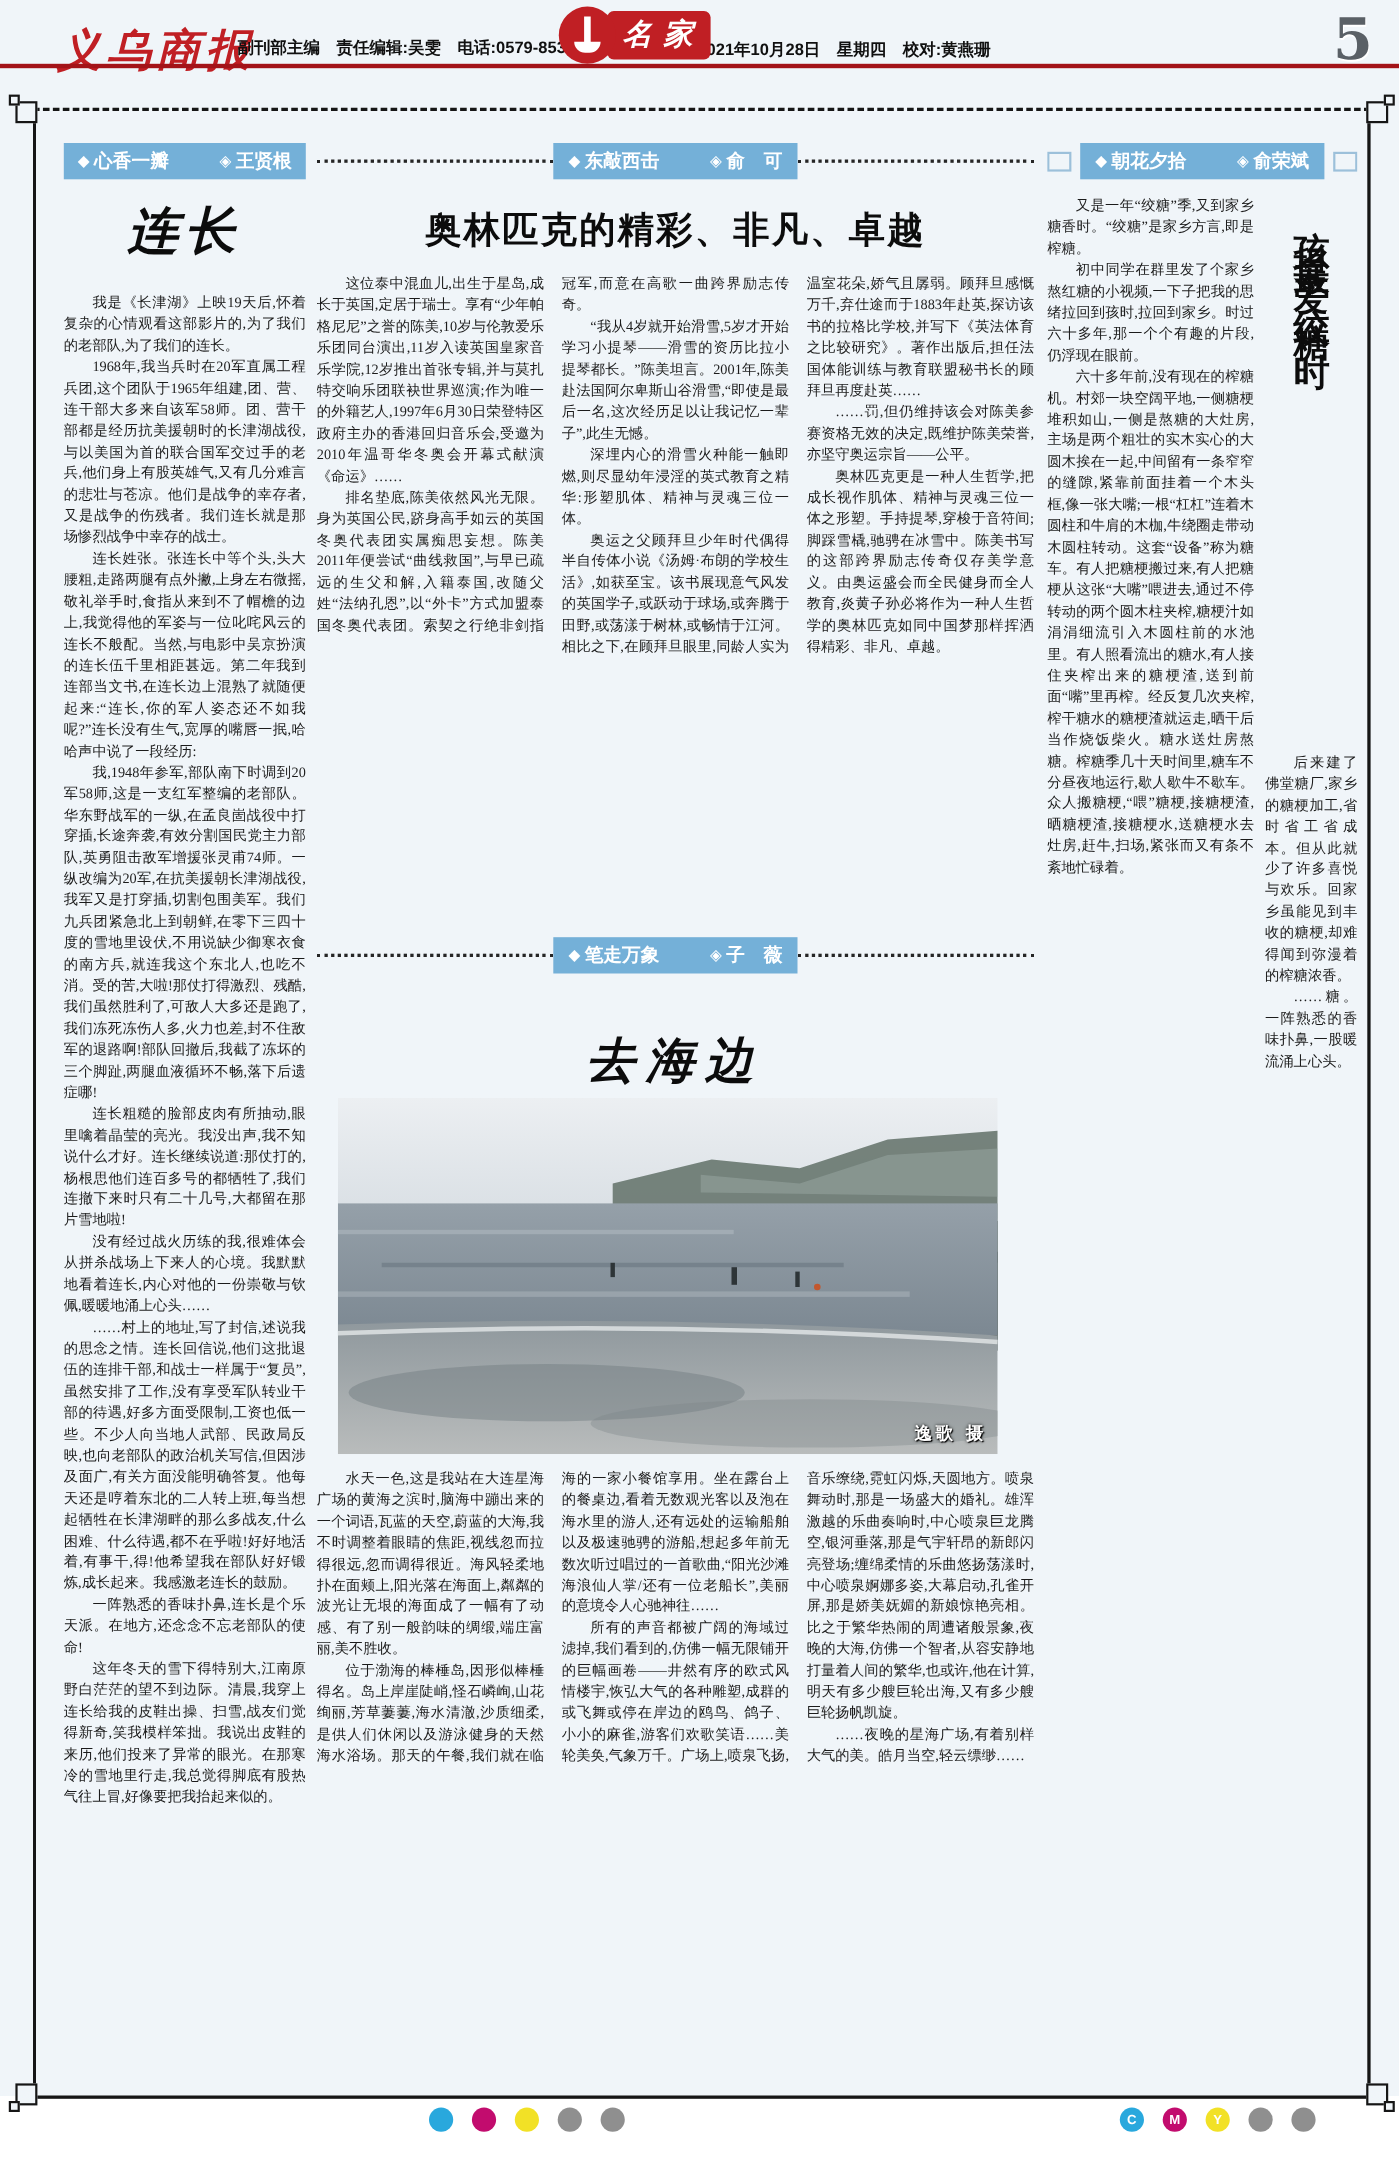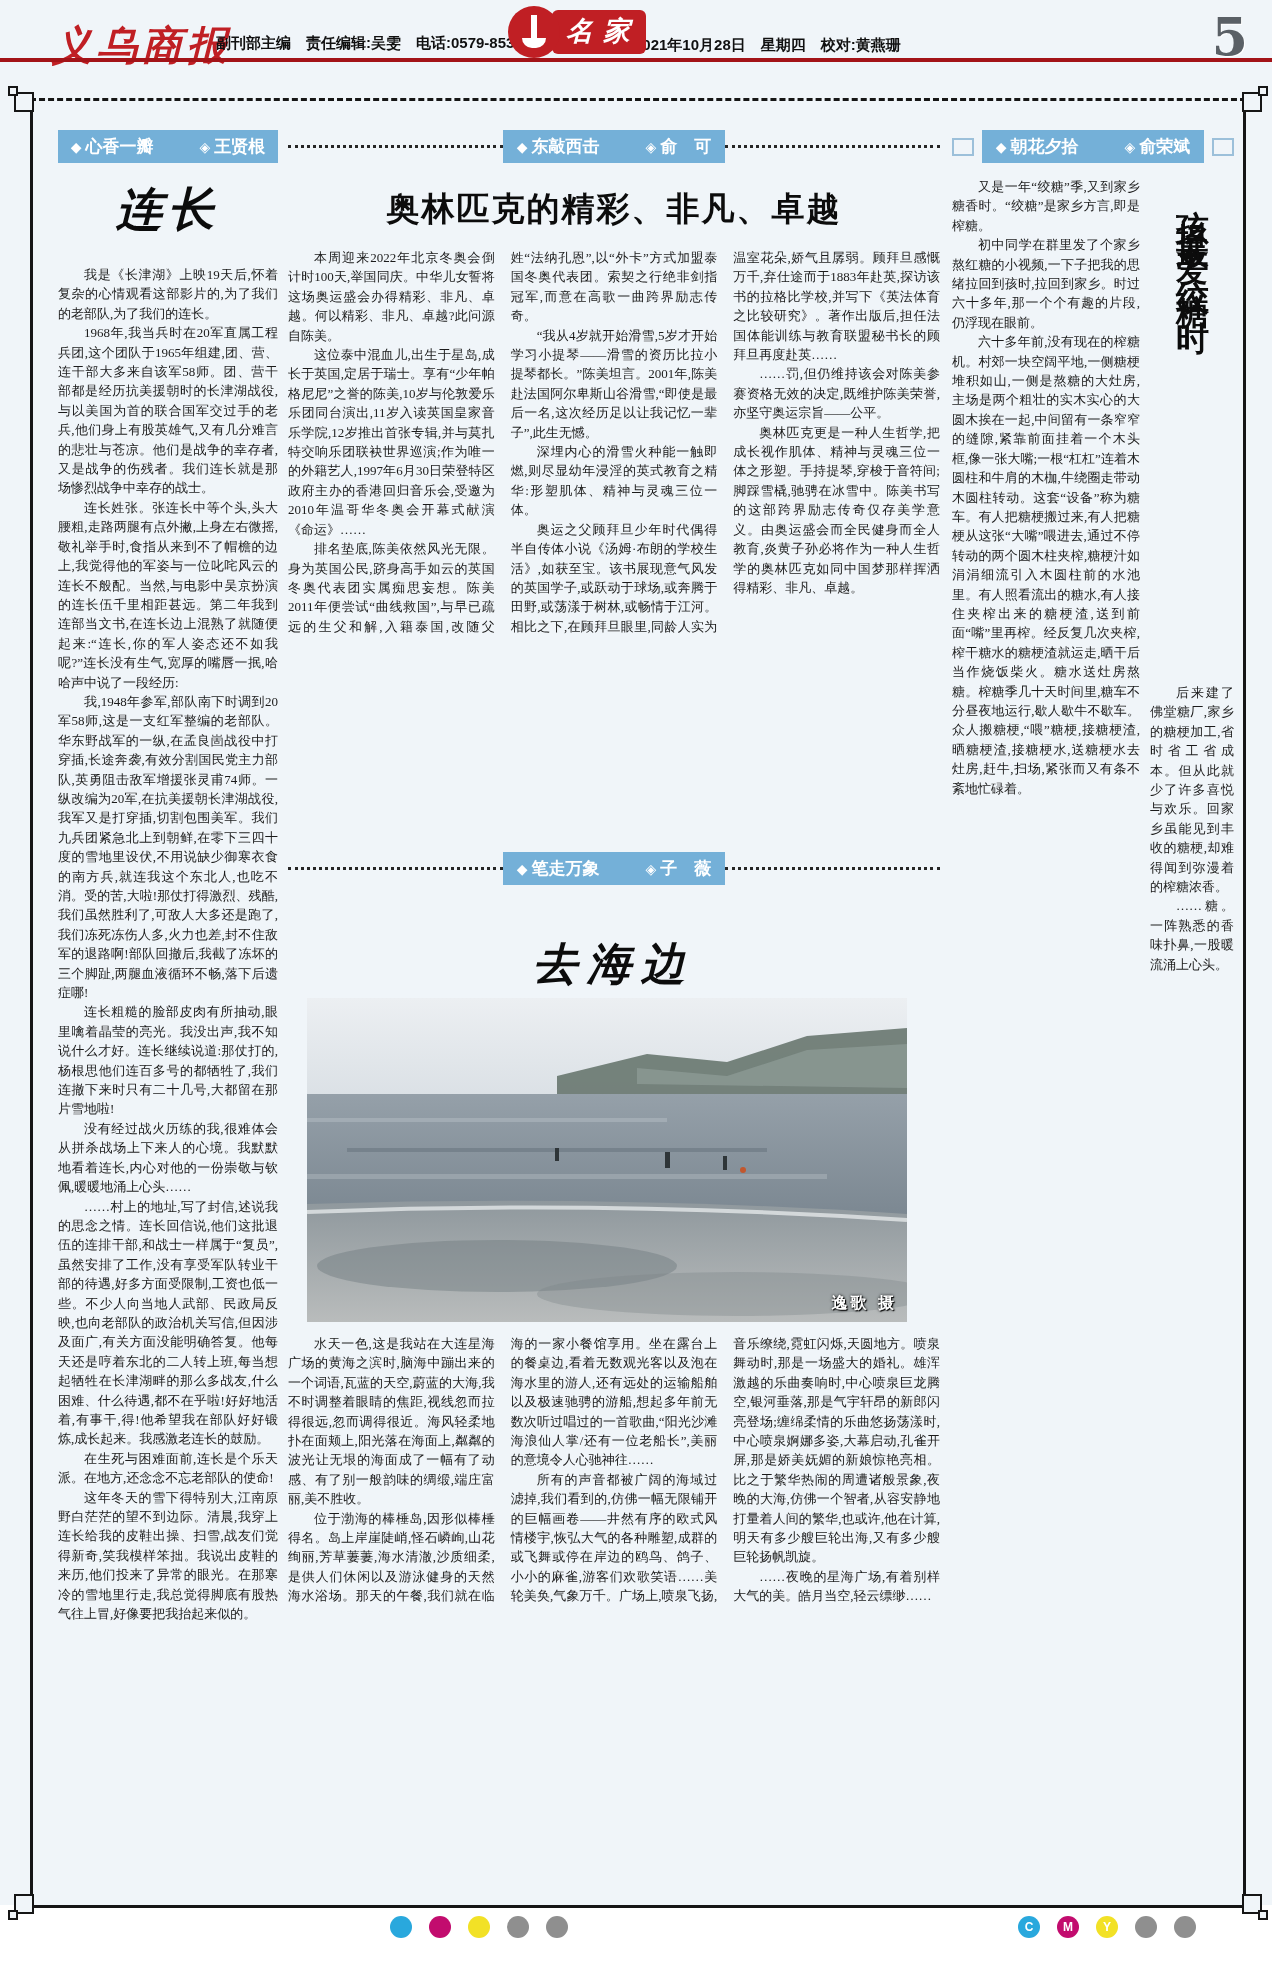--- a/index.html
+++ b/index.html
@@ -118,38 +118,37 @@
     </div>
     <h2 class="article-title left-title">连长</h2>
     <div>
         <p class="para">我是《长津湖》上映19天后,怀着复杂的心情观看这部影片的,为了我们的老部队,为了我们的连长。</p>
         <p class="para">1968年,我当兵时在20军直属工程兵团,这个团队于1965年组建,团、营、连干部大多来自该军58师。团、营干部都是经历抗美援朝时的长津湖战役,与以美国为首的联合国军交过手的老兵,他们身上有股英雄气,又有几分难言的悲壮与苍凉。他们是战争的幸存者,又是战争的伤残者。我们连长就是那场惨烈战争中幸存的战士。</p>
         <p class="para">连长姓张。张连长中等个头,头大腰粗,走路两腿有点外撇,上身左右微摇,敬礼举手时,食指从来到不了帽檐的边上,我觉得他的军姿与一位叱咤风云的连长不般配。当然,与电影中吴京扮演的连长伍千里相距甚远。第二年我到连部当文书,在连长边上混熟了就随便起来:“连长,你的军人姿态还不如我呢?”连长没有生气,宽厚的嘴唇一抿,哈哈声中说了一段经历:</p>
         <p class="para">我,1948年参军,部队南下时调到20军58师,这是一支红军整编的老部队。华东野战军的一纵,在孟良崮战役中打穿插,长途奔袭,有效分割国民党主力部队,英勇阻击敌军增援张灵甫74师。一纵改编为20军,在抗美援朝长津湖战役,我军又是打穿插,切割包围美军。我们九兵团紧急北上到朝鲜,在零下三四十度的雪地里设伏,不用说缺少御寒衣食的南方兵,就连我这个东北人,也吃不消。受的苦,大啦!那仗打得激烈、残酷,我们虽然胜利了,可敌人大多还是跑了,我们冻死冻伤人多,火力也差,封不住敌军的退路啊!部队回撤后,我截了冻坏的三个脚趾,两腿血液循环不畅,落下后遗症哪!</p>
         <p class="para">连长粗糙的脸部皮肉有所抽动,眼里噙着晶莹的亮光。我没出声,我不知说什么才好。连长继续说道:那仗打的,杨根思他们连百多号的都牺牲了,我们连撤下来时只有二十几号,大都留在那片雪地啦!</p>
         <p class="para">没有经过战火历练的我,很难体会从拼杀战场上下来人的心境。我默默地看着连长,内心对他的一份崇敬与钦佩,暖暖地涌上心头……</p>
         <p class="para">……村上的地址,写了封信,述说我的思念之情。连长回信说,他们这批退伍的连排干部,和战士一样属于“复员”,虽然安排了工作,没有享受军队转业干部的待遇,好多方面受限制,工资也低一些。不少人向当地人武部、民政局反映,也向老部队的政治机关写信,但因涉及面广,有关方面没能明确答复。他每天还是哼着东北的二人转上班,每当想起牺牲在长津湖畔的那么多战友,什么困难、什么待遇,都不在乎啦!好好地活着,有事干,得!他希望我在部队好好锻炼,成长起来。我感激老连长的鼓励。</p>
-        <p class="para">在生死与困难面前,连长是个乐天派。在地方,还念念不忘老部队的使命!</p>
+        <p class="para">一阵熟悉的香味扑鼻,连长是个乐天派。在地方,还念念不忘老部队的使命!</p>
         <p class="para">这年冬天的雪下得特别大,江南原野白茫茫的望不到边际。清晨,我穿上连长给我的皮鞋出操、扫雪,战友们觉得新奇,笑我模样笨拙。我说出皮鞋的来历,他们投来了异常的眼光。在那寒冷的雪地里行走,我总觉得脚底有股热气往上冒,好像要把我抬起来似的。</p>
       </div>
   </div>
 
   <div class="center-region">
     <div class="dotrow badge-wrap">
       <div class="badge">
         <span class="diamond">◆</span>
         <span>东敲西击</span>
         <span class="gap"></span>
         <span class="diamond">◈</span>
         <span>俞　可</span>
       </div>
     </div>
     <h1 class="article-title center-headline">奥林匹克的精彩、非凡、卓越</h1>
     <div class="cols3">
-        <p class="para">本周迎来2022年北京冬奥会倒计时100天,举国同庆。中华儿女誓将这场奥运盛会办得精彩、非凡、卓越。何以精彩、非凡、卓越?此问源自陈美。</p>
         <p class="para">这位泰中混血儿,出生于星岛,成长于英国,定居于瑞士。享有“少年帕格尼尼”之誉的陈美,10岁与伦敦爱乐乐团同台演出,11岁入读英国皇家音乐学院,12岁推出首张专辑,并与莫扎特交响乐团联袂世界巡演;作为唯一的外籍艺人,1997年6月30日荣登特区政府主办的香港回归音乐会,受邀为2010年温哥华冬奥会开幕式献演《命运》……</p>
         <p class="para">排名垫底,陈美依然风光无限。身为英国公民,跻身高手如云的英国冬奥代表团实属痴思妄想。陈美2011年便尝试“曲线救国”,与早已疏远的生父和解,入籍泰国,改随父姓“法纳孔恩”,以“外卡”方式加盟泰国冬奥代表团。索契之行绝非剑指冠军,而意在高歌一曲跨界励志传奇。</p>
         <p class="para">“我从4岁就开始滑雪,5岁才开始学习小提琴——滑雪的资历比拉小提琴都长。”陈美坦言。2001年,陈美赴法国阿尔卑斯山谷滑雪,“即使是最后一名,这次经历足以让我记忆一辈子”,此生无憾。</p>
         <p class="para">深埋内心的滑雪火种能一触即燃,则尽显幼年浸淫的英式教育之精华:形塑肌体、精神与灵魂三位一体。</p>
         <p class="para">奥运之父顾拜旦少年时代偶得半自传体小说《汤姆·布朗的学校生活》,如获至宝。该书展现意气风发的英国学子,或跃动于球场,或奔腾于田野,或荡漾于树林,或畅情于江河。相比之下,在顾拜旦眼里,同龄人实为温室花朵,娇气且孱弱。顾拜旦感慨万千,弃仕途而于1883年赴英,探访该书的拉格比学校,并写下《英法体育之比较研究》。著作出版后,担任法国体能训练与教育联盟秘书长的顾拜旦再度赴英……</p>
         <p class="para">……罚,但仍维持该会对陈美参赛资格无效的决定,既维护陈美荣誉,亦坚守奥运宗旨——公平。</p>
         <p class="para">奥林匹克更是一种人生哲学,把成长视作肌体、精神与灵魂三位一体之形塑。手持提琴,穿梭于音符间;脚踩雪橇,驰骋在冰雪中。陈美书写的这部跨界励志传奇仅存美学意义。由奥运盛会而全民健身而全人教育,炎黄子孙必将作为一种人生哲学的奥林匹克如同中国梦那样挥洒得精彩、非凡、卓越。</p>
       </div>
   </div>
 

